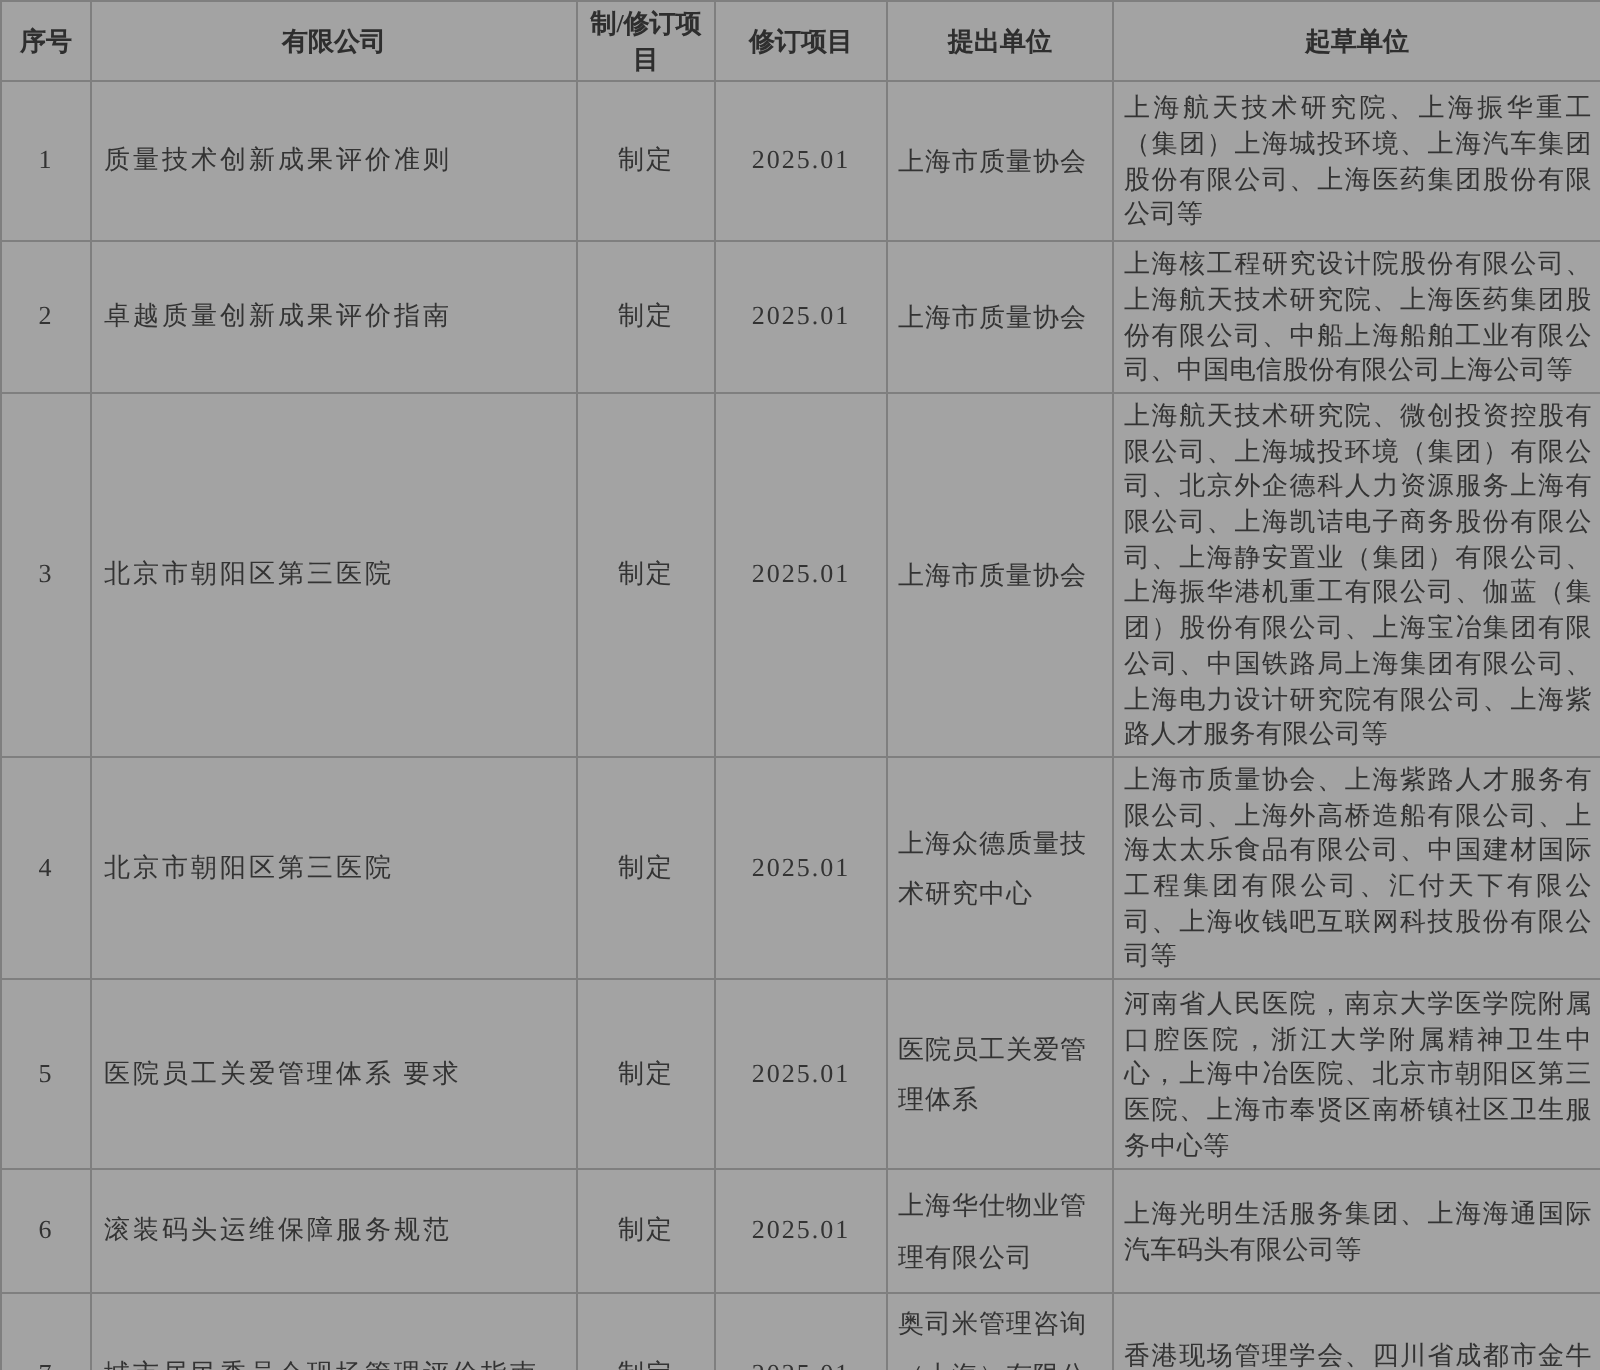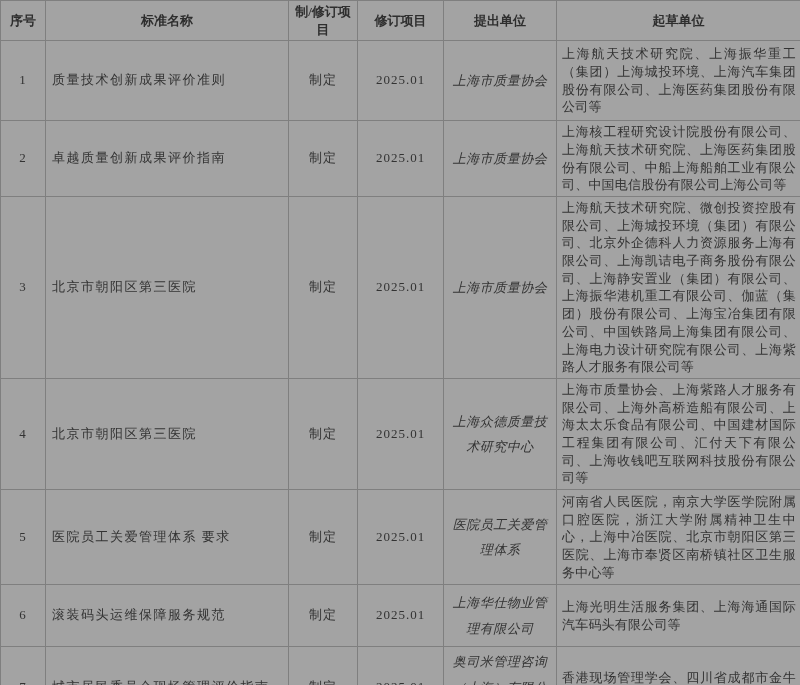--- a/index.html
+++ b/index.html
@@ -42,25 +42,24 @@
     letter-spacing: 1px;
     line-height: 1.6;
   }
   td.c-name {
     text-align: left;
     padding: 2px 6px;
     letter-spacing: 1.5px;
     line-height: 1.6;
   }
   td.c-proposer {
-    text-align: center;
+    text-align: left;
     padding: 2px 5px;
     letter-spacing: 0.5px;
     line-height: 1.95;
-    font-style: italic;
   }
   td.c-drafter {
     text-align: justify;
     text-justify: inter-character;
     padding: 2px 4px 2px 5px;
     line-height: 17.7px;
     letter-spacing: 0.2px;
     word-break: break-all;
   }
   
@@ -89,21 +88,21 @@
       <col class="w-no">
         <col class="w-name">
         <col class="w-type">
       <col class="w-time">
         <col class="w-prop">
         <col class="w-draft">
     </colgroup>
     <thead>
       <tr class="r-head">
         <th>序号</th>
-        <th>标准名称</th>
+        <th>有限公司</th>
         <th>制/修订项目</th>
         <th>修订项目</th>
         <th>提出单位</th>
         <th>起草单位</th>
       </tr>
     </thead>
     <tbody>
       <tr class="r-1">
         <td class="c-center">1</td>
         <td class="c-name">质量技术创新成果评价准则</td>

